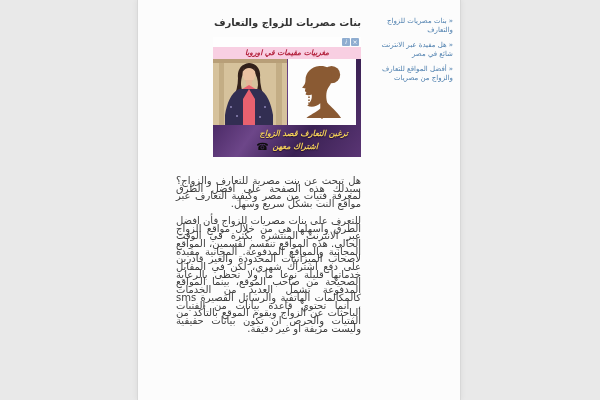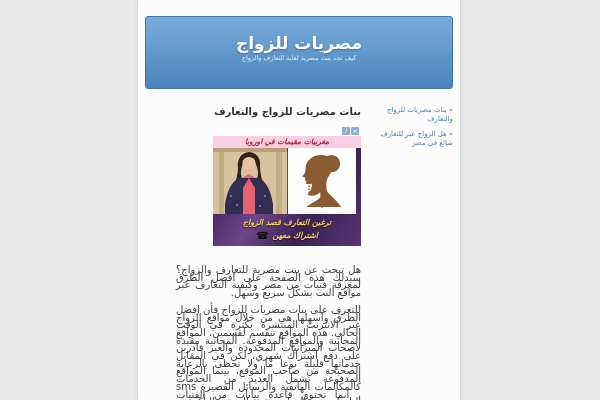--- a/index.html
+++ b/index.html
@@ -29,44 +29,41 @@
   .ad-top{height:10px;background:#fefefe;position:relative;}
   .ad-icons{position:absolute;right:2px;top:1px;display:flex;gap:1px;}
   .ad-ic{width:8px;height:8px;background:#8fadd0;color:#fff;font-size:6px;line-height:8px;
        text-align:center;border-radius:1px;cursor:pointer;}
   .ad-strip{height:12px;background:#f8cfe2;text-align:center;font-size:7.5px;font-weight:bold;
        color:#b3223d;line-height:12px;direction:rtl;}
   .ad-photos{display:flex;gap:1px;height:66px;}
   .photo-left{width:74px;height:66px;}
   .photo-right{width:68px;height:66px;background:#fdfdfd;display:flex;
        align-items:center;justify-content:center;}
-  .ad-cta{padding:4px 0 5px;text-align:center;direction:rtl;}
+  .ad-cta{padding:4px 13px 5px;direction:rtl;}
   .cta1{font-size:8px;font-weight:bold;color:#f1cd5a;text-shadow:0 1px 1px #241131;}
   .cta2{font-size:8px;font-weight:bold;color:#f1cd5a;text-shadow:0 1px 1px #241131;
        margin-top:3px;display:flex;justify-content:center;align-items:center;gap:4px;}
   .phone{color:#0c0c0c;font-size:10px;text-shadow:none;
        font-family:"DejaVu Sans",sans-serif;}
   
   .para{font-size:10px;line-height:7.7px;color:#3d3d3d;text-align:justify;margin:0 0 9px;}
 </style>
 </head>
 <body>
 
 <div class="wrapper">
 
-  <div class="header">
-    <div class="header-title">مصريات للزواج</div>
-    <div class="header-subtitle">كيف تجد بنت مصرية لغاية التعارف والزواج</div>
-  </div>
 
   <div class="content">
 
     <div class="sidebar">
       <div class="side-item"><span class="blt">«</span><span>بنات مصريات للزواج والتعارف</span></div>
-      <div class="side-item"><span class="blt">«</span><span>هل الزواج عبر للتعارف شائع في مصر</span></div>
+      <div class="side-item"><span class="blt">«</span><span>هل مفيدة عبر الانترنت شائع في مصر</span></div>
+      <div class="side-item"><span class="blt">«</span><span>أفضل المواقع للتعارف والزواج من مصريات</span></div>
     </div>
 
     <div class="main">
       <h2 class="article-heading">بنات مصريات للزواج والتعارف</h2>
 
       <div class="ad">
         <div class="ad-top">
           <div class="ad-icons">
             <span class="ad-ic">i</span>
             <span class="ad-ic">×</span>

